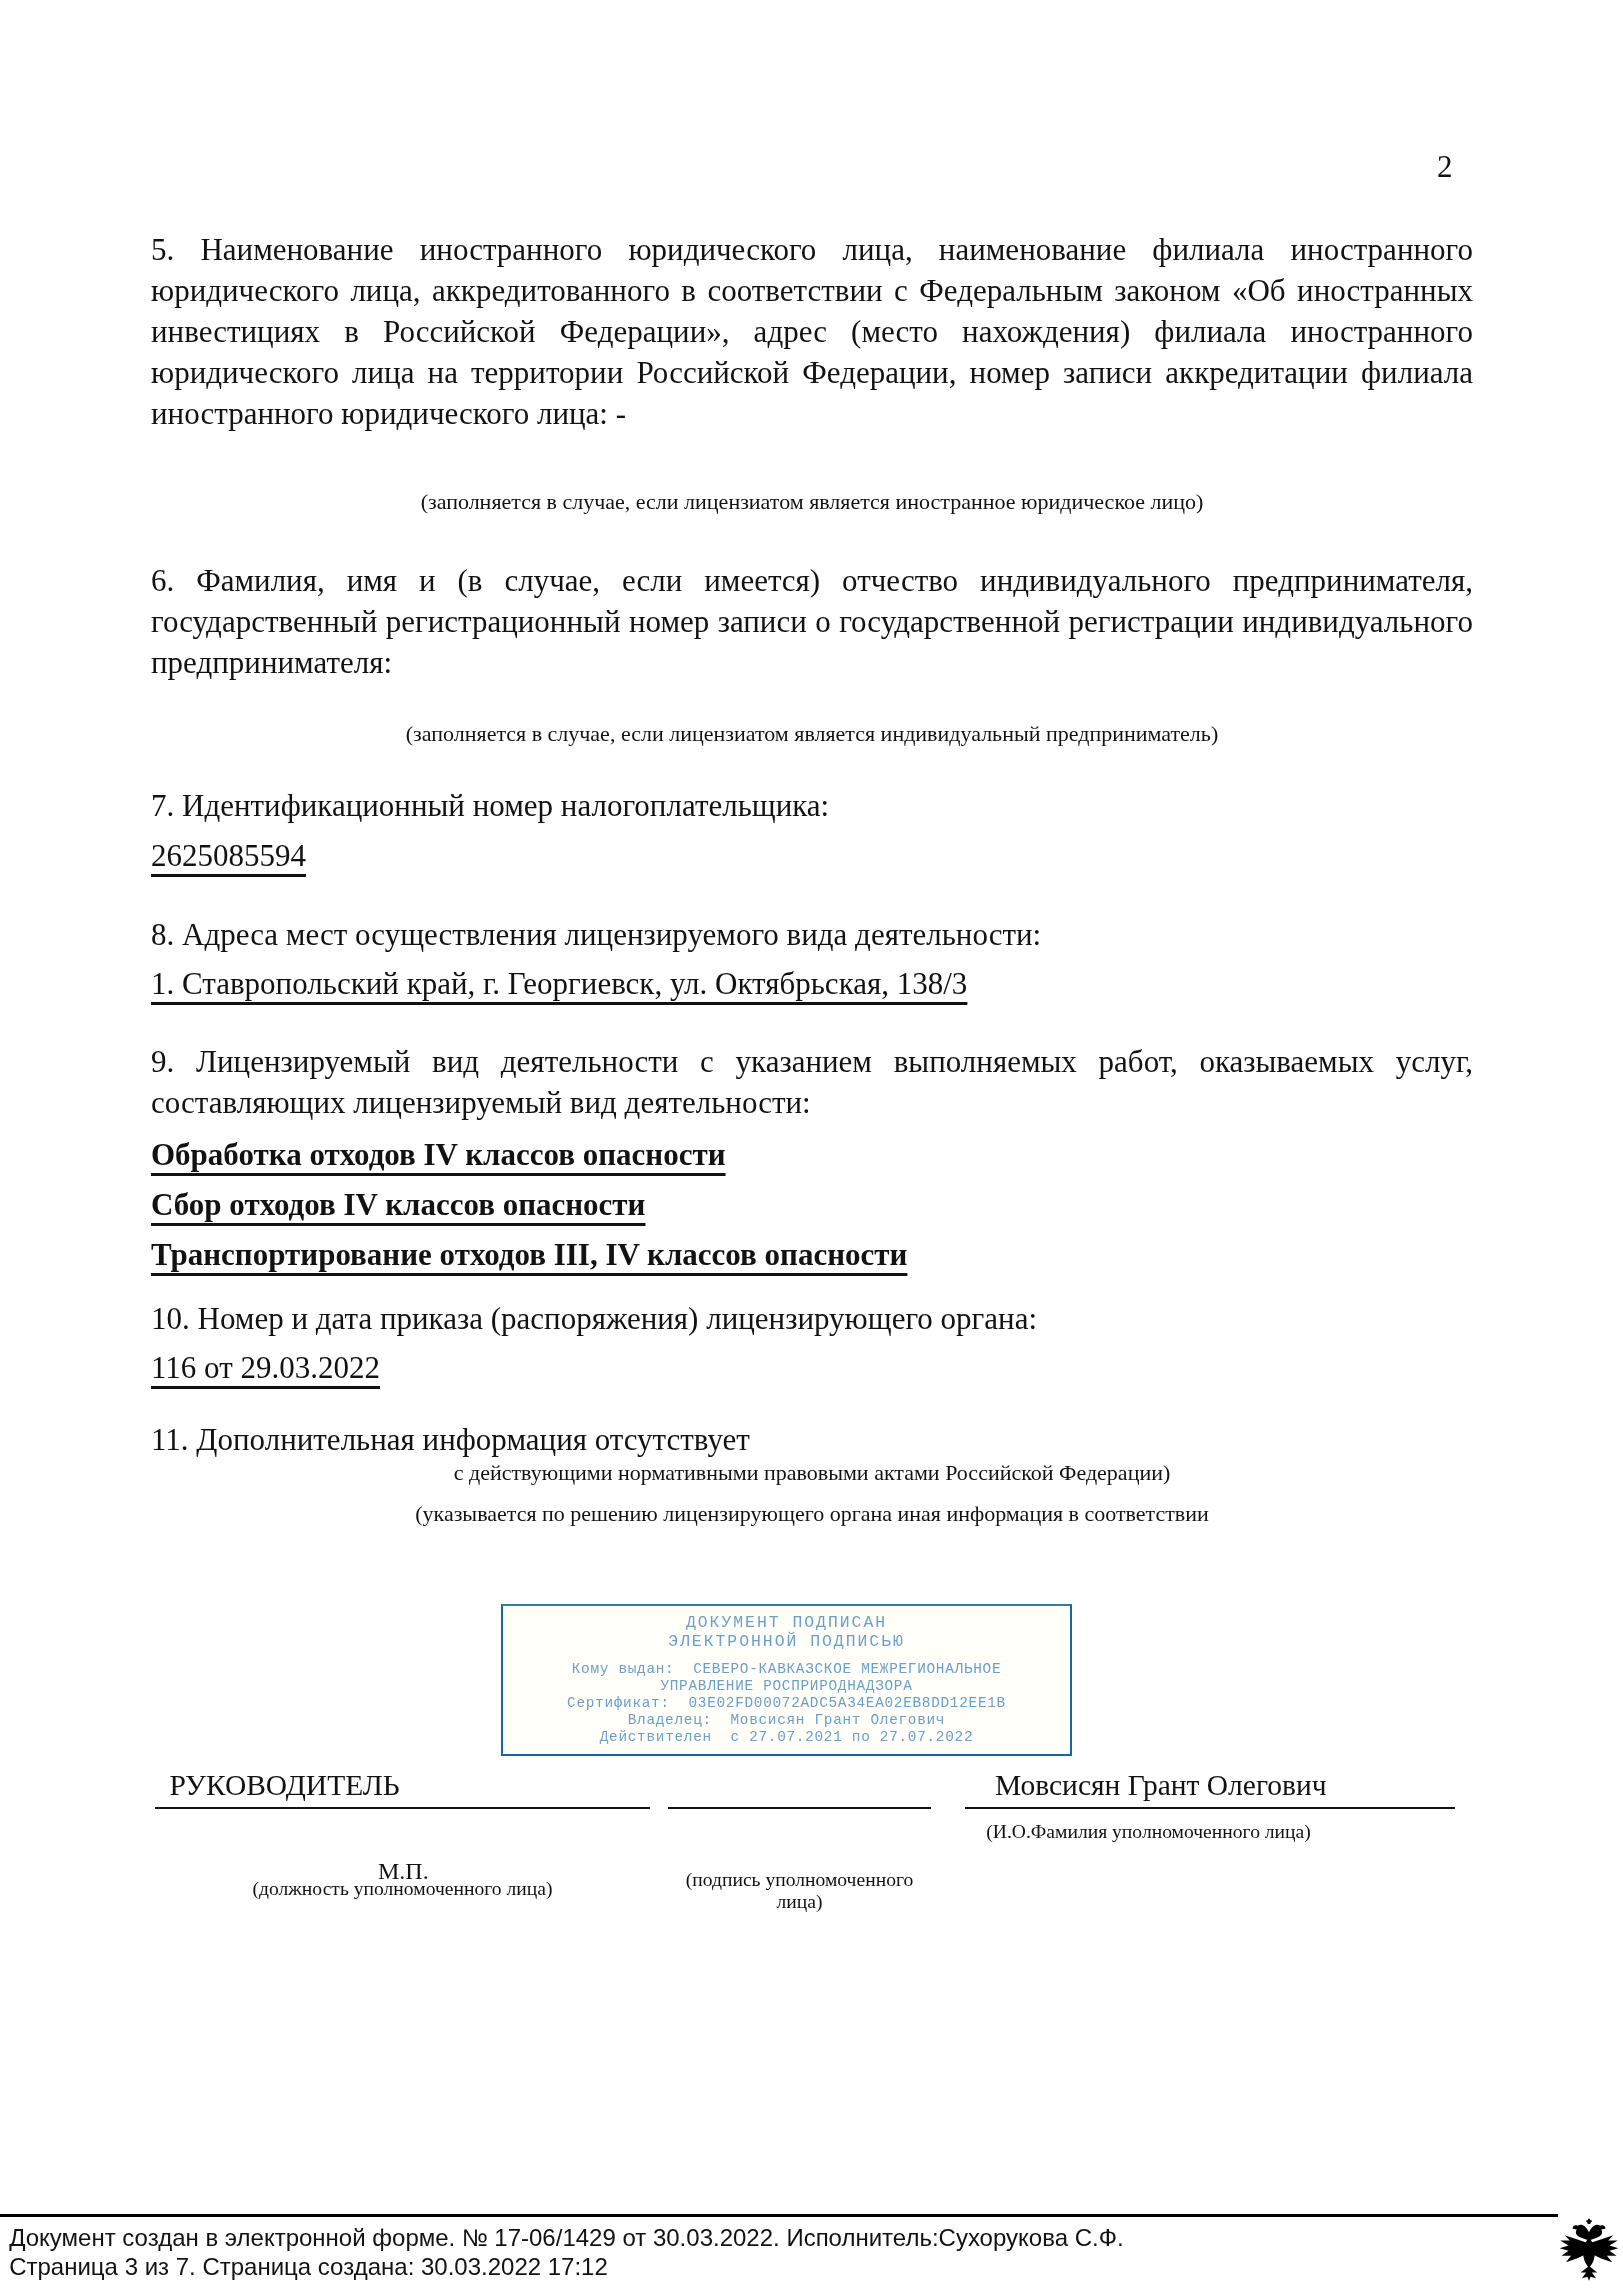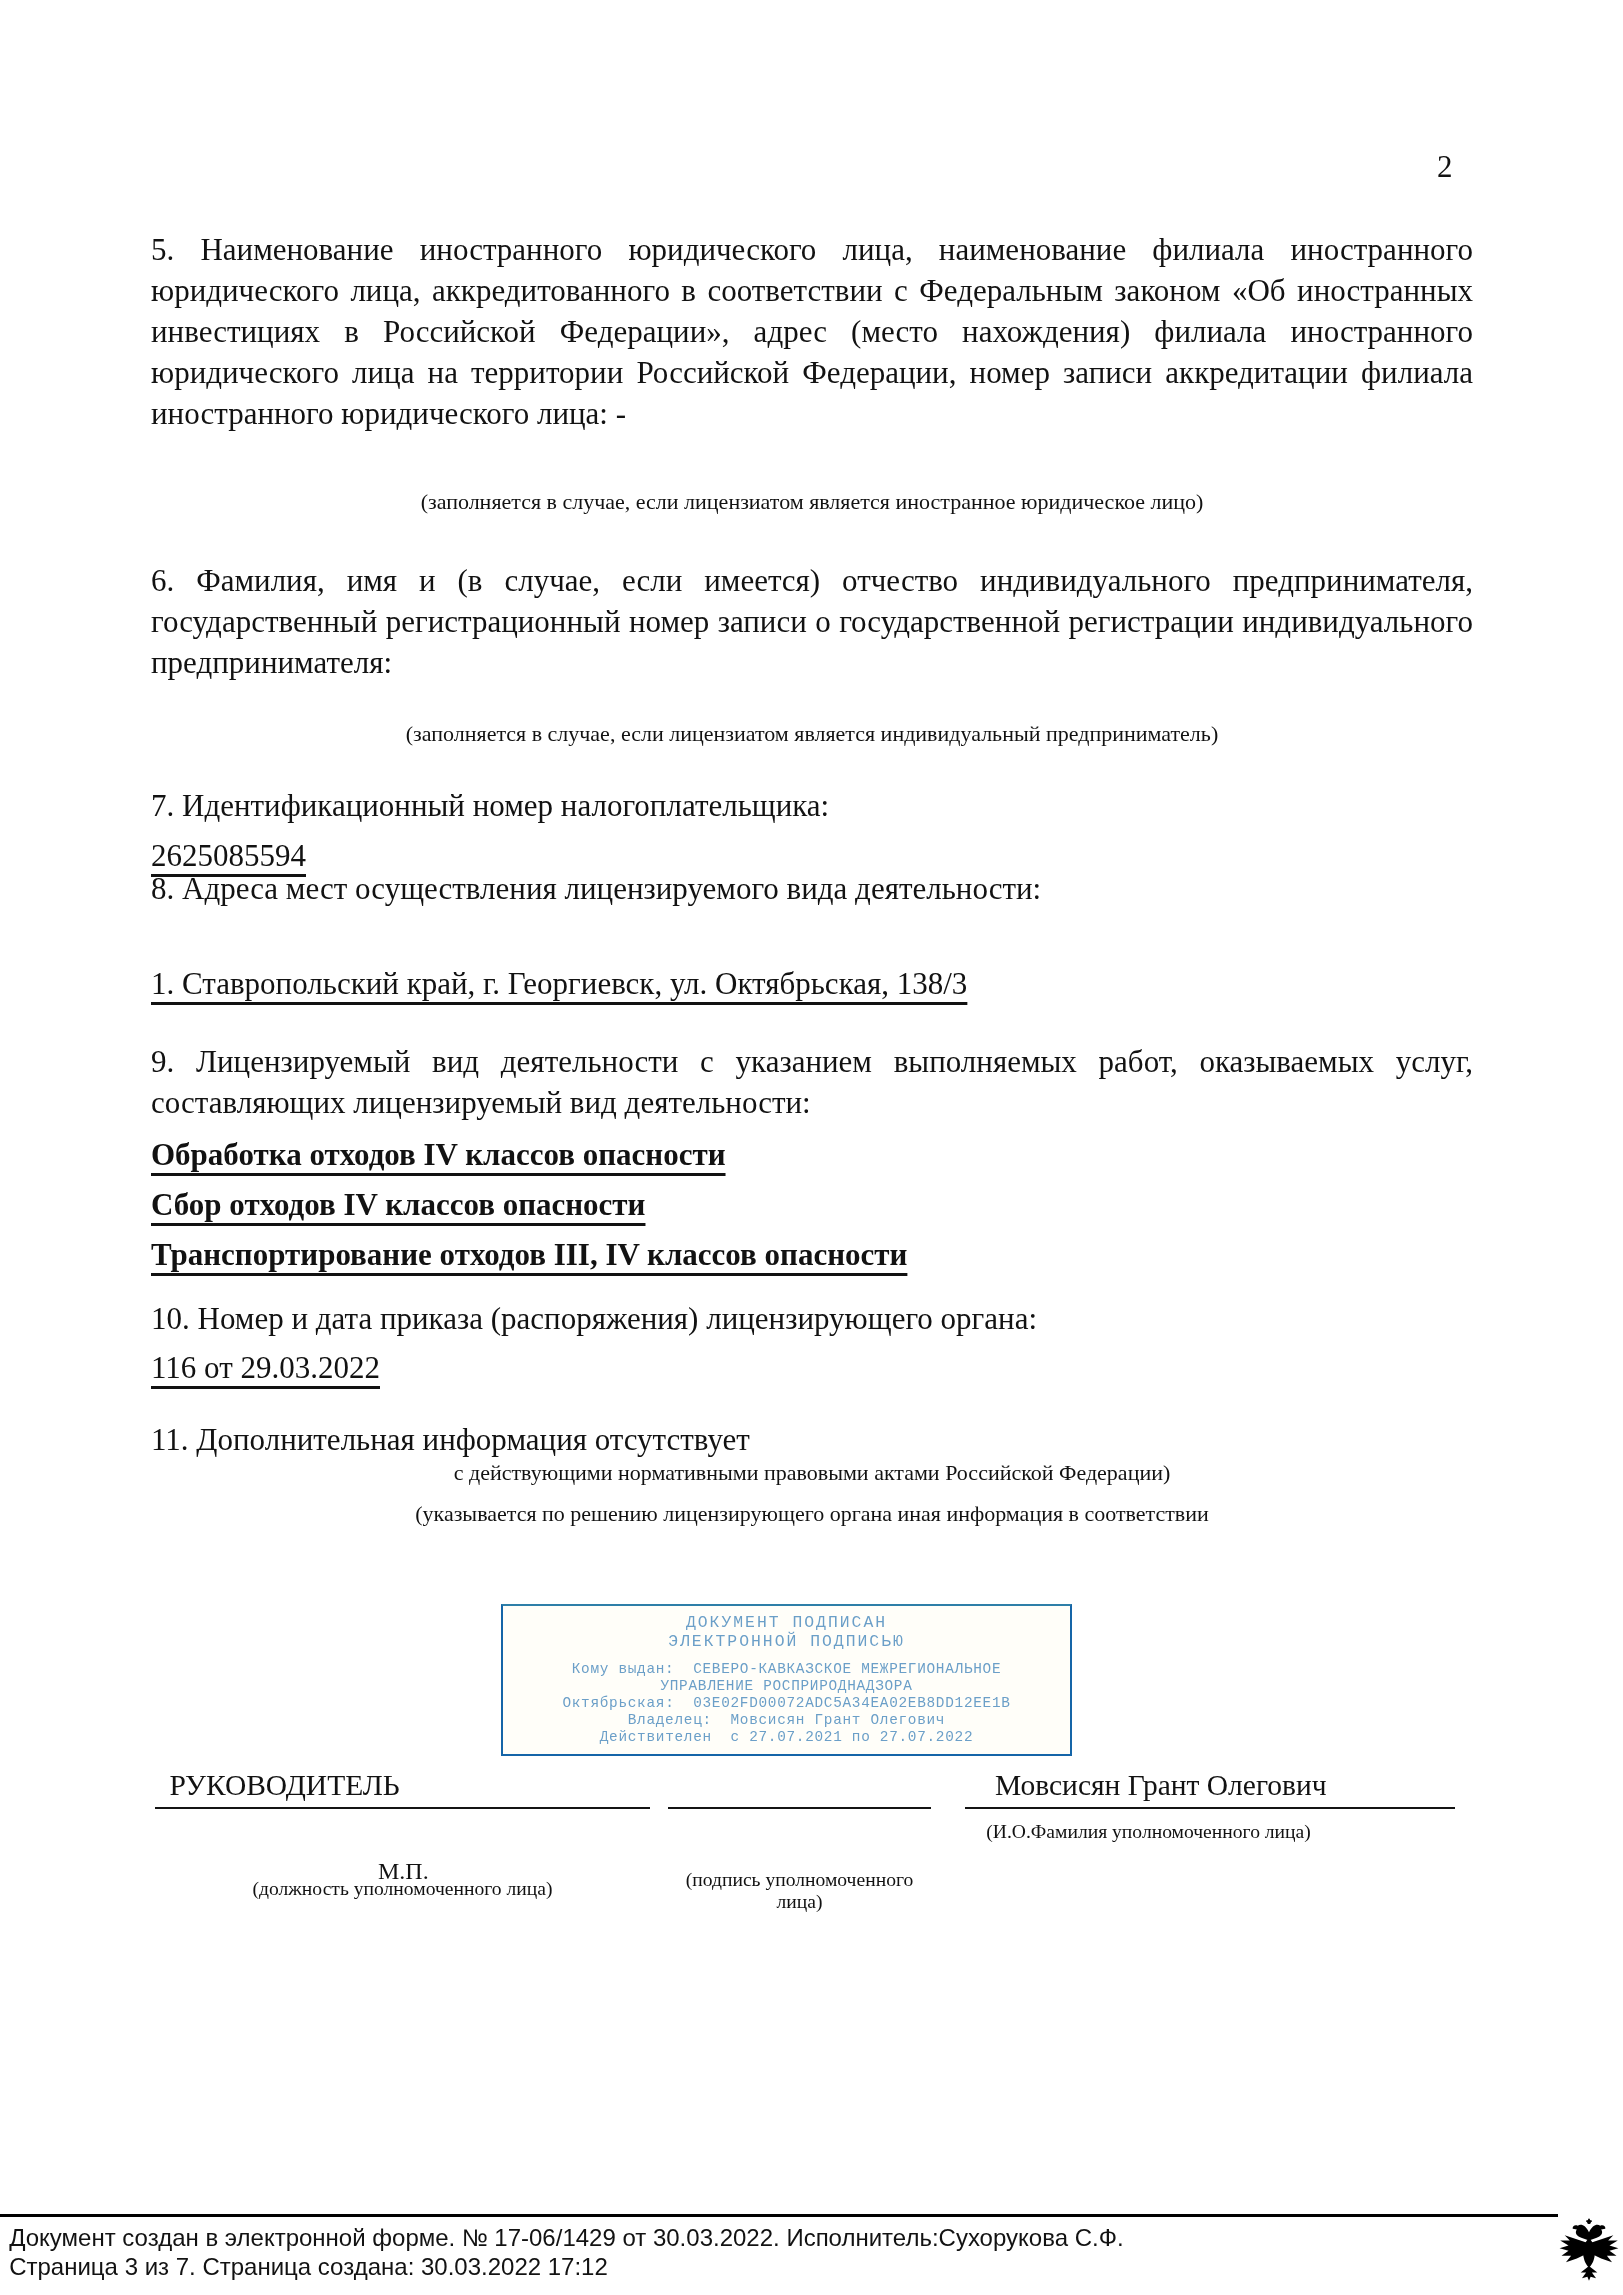--- a/index.html
+++ b/index.html
@@ -95,21 +95,21 @@
 
   <div class="abs body-text" style="top:229px">5. Наименование иностранного юридического лица, наименование филиала иностранного юридического лица, аккредитованного в соответствии с Федеральным законом «Об иностранных инвестициях в Российской Федерации», адрес (место нахождения) филиала иностранного юридического лица на территории Российской Федерации, номер записи аккредитации филиала иностранного юридического лица: -</div>
   <div class="abs note" style="top:481px">(заполняется в случае, если лицензиатом является иностранное юридическое лицо)</div>
 
   <div class="abs body-text" style="top:560px">6. Фамилия, имя и (в случае, если имеется) отчество индивидуального предпринимателя, государственный регистрационный номер записи о государственной регистрации индивидуального предпринимателя:</div>
   <div class="abs note" style="top:713px">(заполняется в случае, если лицензиатом является индивидуальный предприниматель)</div>
 
   <div class="abs heading-line" style="top:785px">7. Идентификационный номер налогоплательщика:</div>
   <div class="abs" style="top:835px"><span class="uval">2625085594</span></div>
 
-  <div class="abs heading-line" style="top:868px">8. Адреса мест осуществления лицензируемого вида деятельности:</div>
+  <div class="abs heading-line" style="top:914px">8. Адреса мест осуществления лицензируемого вида деятельности:</div>
   <div class="abs" style="top:963px"><span class="uval">1. Ставропольский край, г. Георгиевск, ул. Октябрьская, 138/3</span></div>
 
   <div class="abs body-text" style="top:1041px">9. Лицензируемый вид деятельности с указанием выполняемых работ, оказываемых услуг, составляющих лицензируемый вид деятельности:</div>
   <div class="abs uval-list" style="top:1130px">
     <div>Обработка отходов IV классов опасности</div>
     <div>Сбор отходов IV классов опасности</div>
     <div>Транспортирование отходов III, IV классов опасности</div>
   </div>
 
   <div class="abs heading-line" style="top:1298px">10. Номер и дата приказа (распоряжения) лицензирующего органа:</div>
@@ -124,21 +124,21 @@
 
   <div class="stamp">
     <div class="stamp-title">
       <div>ДОКУМЕНТ ПОДПИСАН</div>
       <div>ЭЛЕКТРОННОЙ ПОДПИСЬЮ</div>
     </div>
     <div class="stamp-gap"></div>
     <div class="stamp-body">
       <div><span>Кому выдан:</span>&nbsp;&nbsp;<span>СЕВЕРО-КАВКАЗСКОЕ МЕЖРЕГИОНАЛЬНОЕ</span></div>
       <div>УПРАВЛЕНИЕ РОСПРИРОДНАДЗОРА</div>
-      <div><span>Октябрьская:</span>&nbsp;&nbsp;<span>03E02FD00072ADC5A34EA02EB8DD12EE1B</span></div>
+      <div><span>Сертификат:</span>&nbsp;&nbsp;<span>03E02FD00072ADC5A34EA02EB8DD12EE1B</span></div>
       <div><span>Владелец:</span>&nbsp;&nbsp;<span>Мовсисян Грант Олегович</span></div>
       <div><span>Действителен</span>&nbsp;&nbsp;<span>с 27.07.2021 по 27.07.2022</span></div>
     </div>
   </div>
 
   <div class="sig-line" style="left:155px; top:1766px; width:495px; padding-left:14.4px;"><span>РУКОВОДИТЕЛЬ</span></div>
   <div class="sig-caption" style="left:155px; top:1878px; width:495px;">(должность уполномоченного лица)</div>
 
   <div class="sig-line" style="left:668px; top:1766px; width:263px;"></div>
   <div class="sig-caption" style="left:668px; top:1821px; width:263px;margin-top:48px;">(подпись уполномоченного лица)</div>

